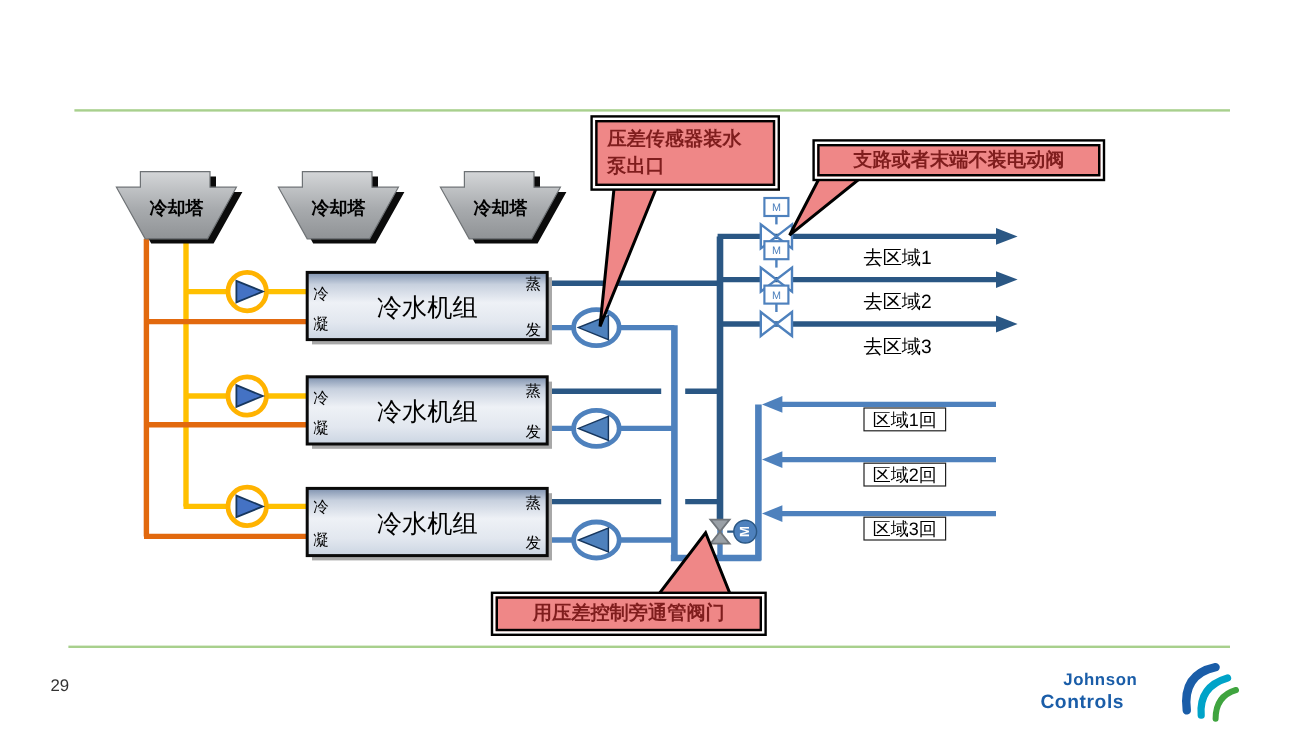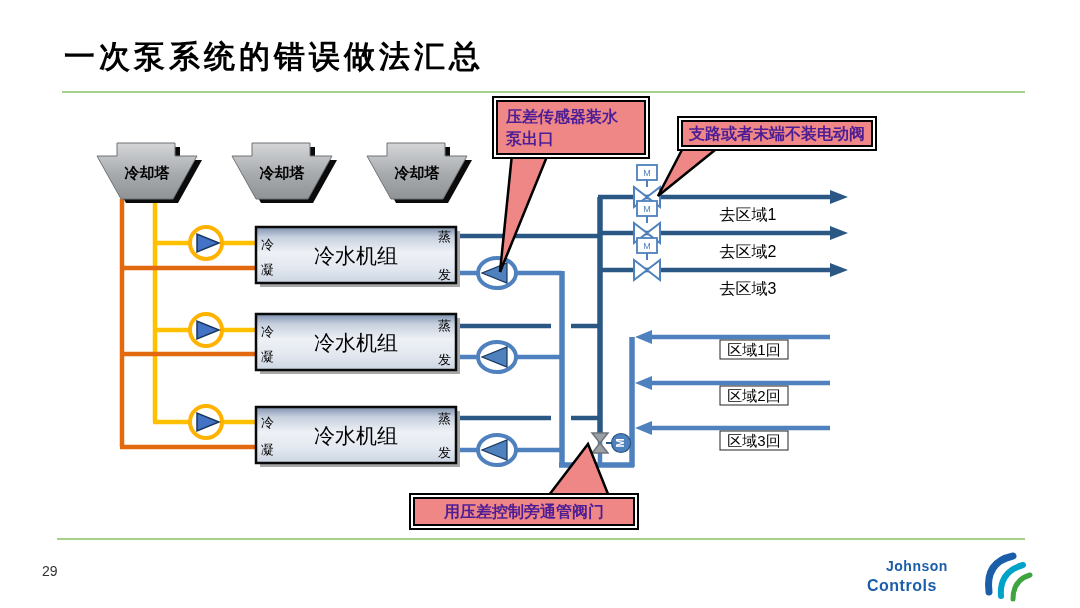--- a/index.html
+++ b/index.html
@@ -12,45 +12,44 @@
     color:#000; letter-spacing:4px; white-space:nowrap;
   }
   .rule { position:absolute; height:2px; background:#A8D08D; }
   .rule.top { left:62px; top:91px; width:963px; }
   .rule.bottom { left:57px; top:538px; width:968px; }
   .page-num { position:absolute; left:42px; top:563px; font-size:14px; color:#333; }
   svg.diagram { position:absolute; left:0; top:0; }
   .callout {
     position:absolute; background:#EF8787; border:2px solid #000;
     box-shadow:0 0 0 2px #fff, 0 0 0 4px #000;
-    color:#4c1d95; font-weight:700; font-size:16px; line-height:1.35;
+    color:#7f1d1d; font-weight:700; font-size:16px; line-height:1.35;
     display:flex; flex-direction:column; justify-content:center;
   }
   .callout.c1 { left:496px; top:100px; width:150px; height:55px; padding:3px 8px; text-align:left; }
-  .callout.c2 { left:681px; top:120px; width:192px; height:27px; padding:0 4px; align-items:center; }
+  .callout.c2 { left:681px; top:120px; width:236px; height:27px; padding:0 4px; align-items:center; }
   .callout.c3 { left:413px; top:497px; width:222px; height:29px; padding:12px 4px; align-items:center; }
   .brand { position:absolute; color:#1A5DA8; font-weight:700; letter-spacing:0.5px; }
   .brand.l1 { left:886px; top:558px; font-size:14px; }
   .brand.l2 { left:867px; top:577px; font-size:16px; }
   .jc-mark { position:absolute; left:975px; top:548px; }
   .watermark {
     position:absolute; left:872px; top:541px; display:flex; align-items:center;
     opacity:0.55; pointer-events:none;
   }
   .watermark .wm-text {
     font-size:31px; font-weight:700; color:#AEB2B6; letter-spacing:3px; white-space:nowrap;
     -webkit-text-stroke:1px #9FA4A8;
   }
 </style>
 </head>
 <body>
 
 <div class="slide">
 
-  <div class="title">一次泵系统的错误做法汇总</div>
   <div class="rule top"></div>
   <div class="rule bottom"></div>
   <div class="page-num">29</div>
 
   <svg class="diagram" width="1080" height="608" viewBox="0 0 1080 608">
     <defs>
       <linearGradient id="towerGrad" x1="0" y1="0" x2="0" y2="1">
         <stop offset="0" stop-color="#D4D6D8"></stop>
         <stop offset="0.55" stop-color="#A8ABAE"></stop>
         <stop offset="1" stop-color="#909396"></stop>

